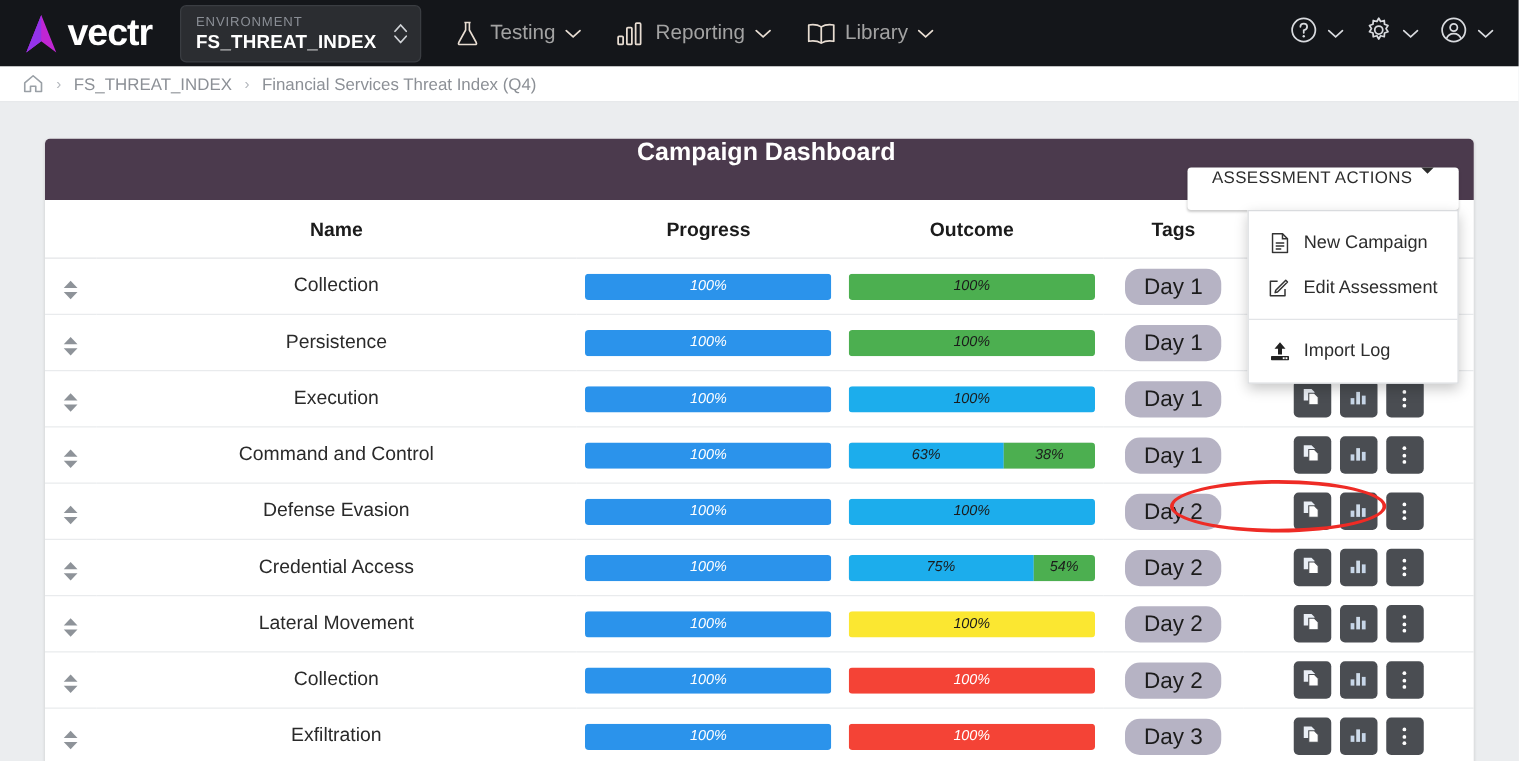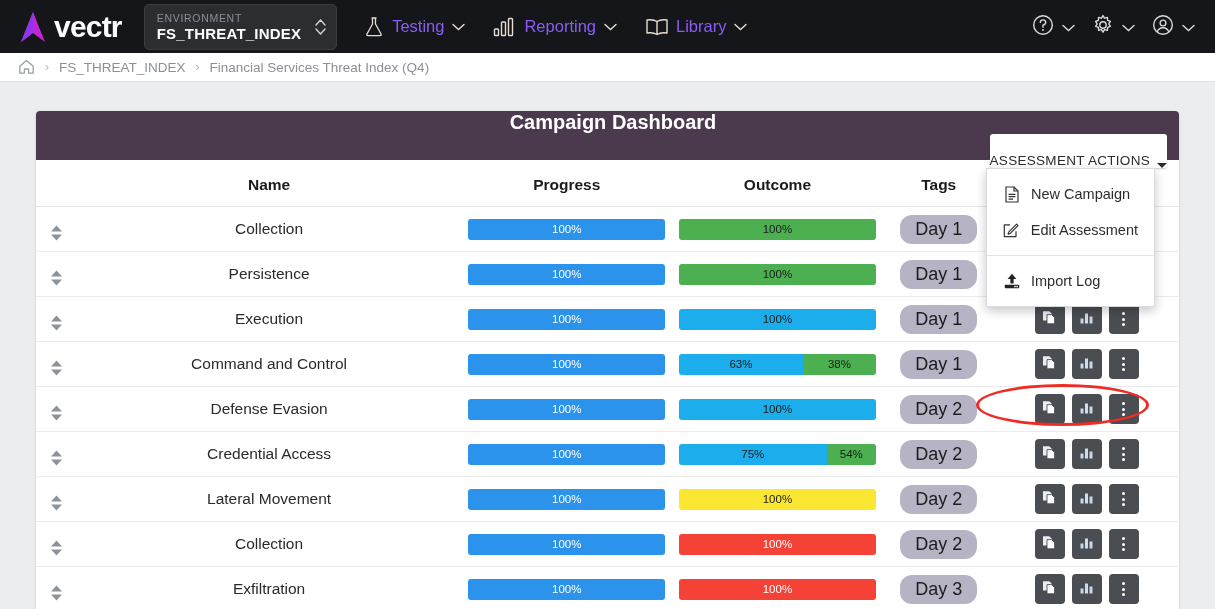--- a/index.html
+++ b/index.html
@@ -38,21 +38,21 @@
     margin-right: 26px;
   }
   .env-labels { display: flex; flex-direction: column; justify-content: center; gap: 1px; }
   .env-caption { color: #8b8f96; font-size: 10.5px; letter-spacing: 0.7px; }
   .env-value { color: #ffffff; font-size: 15px; font-weight: bold; letter-spacing: 0.2px; }
   .env-stepper { display: flex; flex-direction: column; align-items: center; gap: 2px; color: #cfd2d6; }
   .env-stepper svg { display: block; }
 
   .nav-item {
     display: flex; align-items: center; gap: 7px;
-    color: #8b5cf6;
+    color: #a3a3a3;
     font-size: 16.5px;
     margin-right: 28px;
     cursor: pointer;
     white-space: nowrap;
   }
   .nav-item svg { display: block; }
   .nav-caret { margin-left: 1px; }
 
   .nav-right { margin-left: auto; display: flex; align-items: center; gap: 4px; }
   .nav-icon-group {
@@ -94,41 +94,41 @@
     flex-direction: column;
   }
   .card-title { color: #ffffff; font-size: 20px; font-weight: bold; }
 
   .actions-wrap { margin-left: auto; position: relative; }
   .actions-btn {
     background: #ffffff;
     border: none;
     border-radius: 3px;
     height: 34px;
-    padding: 0 0;
+    padding: 0 20px;
     font-size: 13.5px;
     font-family: inherit;
     color: #2c2c2c;
     letter-spacing: 0.3px;
     cursor: pointer;
-    display: flex; align-items: flex-end; gap: 7px;
+    display: flex; align-items: flex-start; gap: 7px;
     box-shadow: 0 1px 2px rgba(0,0,0,0.2);
   }
   .caret-down {
     width: 0; height: 0;
     border-left: 5px solid transparent;
     border-right: 5px solid transparent;
     border-top: 5px solid #2c2c2c;
     display: inline-block;
   }
 
   
   .dropdown {
     position: absolute;
-    top: 34px; right: 12px;
+    top: 34px; right: 0;
     width: 169px;
     background: #ffffff;
     border: 1px solid #d9dbde;
     box-shadow: 0 4px 10px rgba(0,0,0,0.22);
     padding: 7px 0;
     z-index: 30;
   }
   .menu-item {
     display: flex; align-items: center; gap: 11px;
     height: 36px;
@@ -183,21 +183,21 @@
     height: 21px;
     width: 197px;
     margin: 0 auto;
     border-radius: 3px;
     overflow: hidden;
     display: flex;
     background: #e9ebed;
   }
   .seg {
     display: flex; align-items: center; justify-content: center;
-    font-size: 11.5px; height: 100%;
+    font-size: 11.5px; height: 100%; font-style: italic;
   }
   .seg.blue   { background: #2b93eb; color: #ffffff; }
   .seg.cyan   { background: #1cadec; color: #1b1b1b; }
   .seg.green  { background: #4caf50; color: #1b1b1b; }
   .seg.yellow { background: #fbe731; color: #1b1b1b; }
   .seg.red    { background: #f44336; color: #ffffff; }
 
   .tag-cell { text-align: center; }
   .tag-pill {
     display: inline-block;

